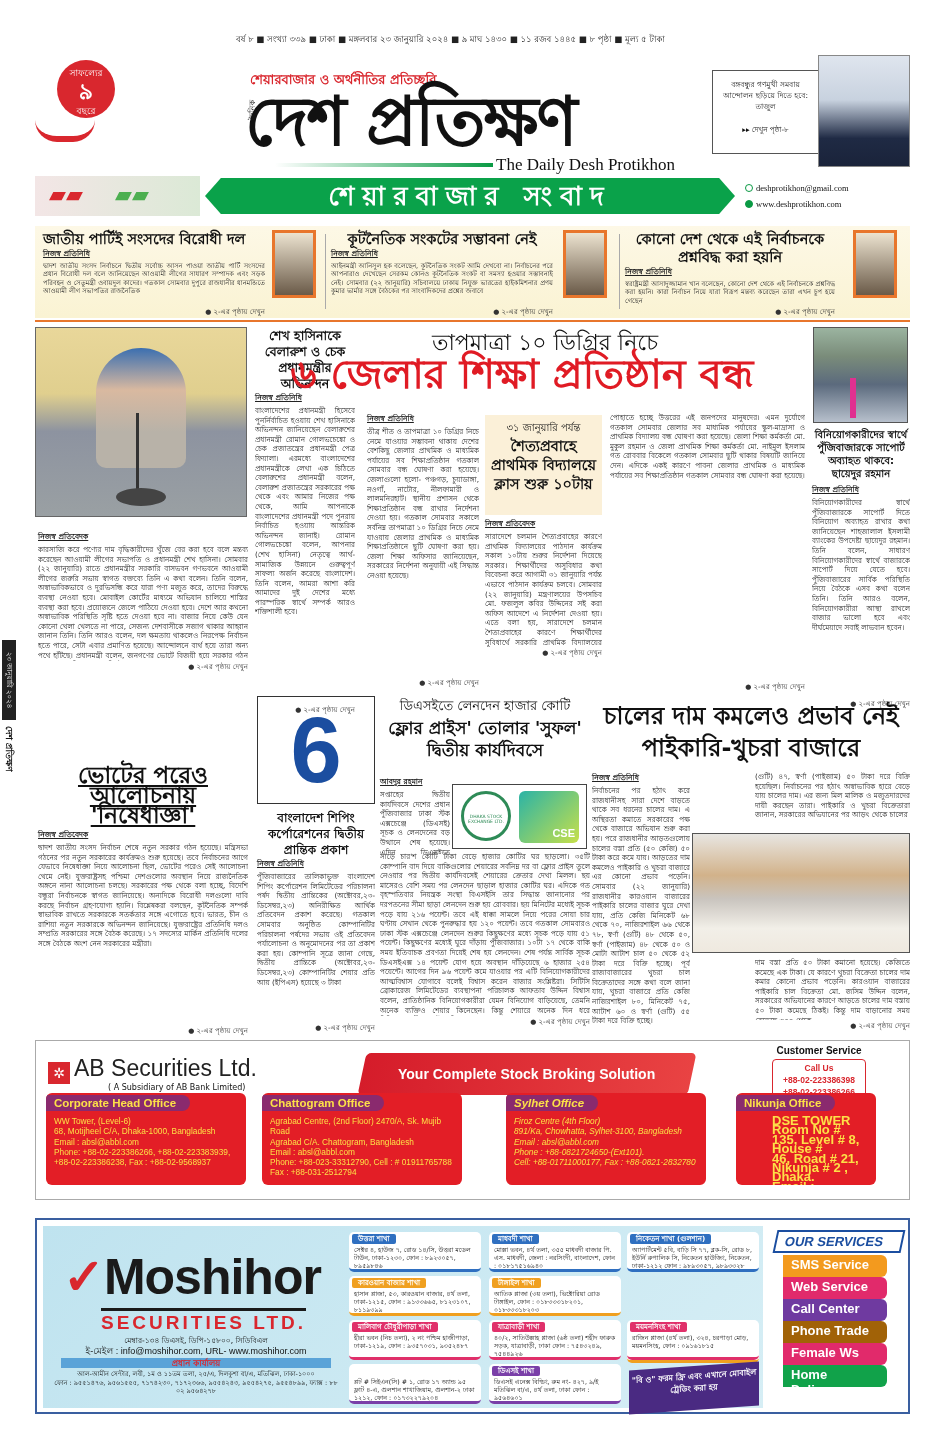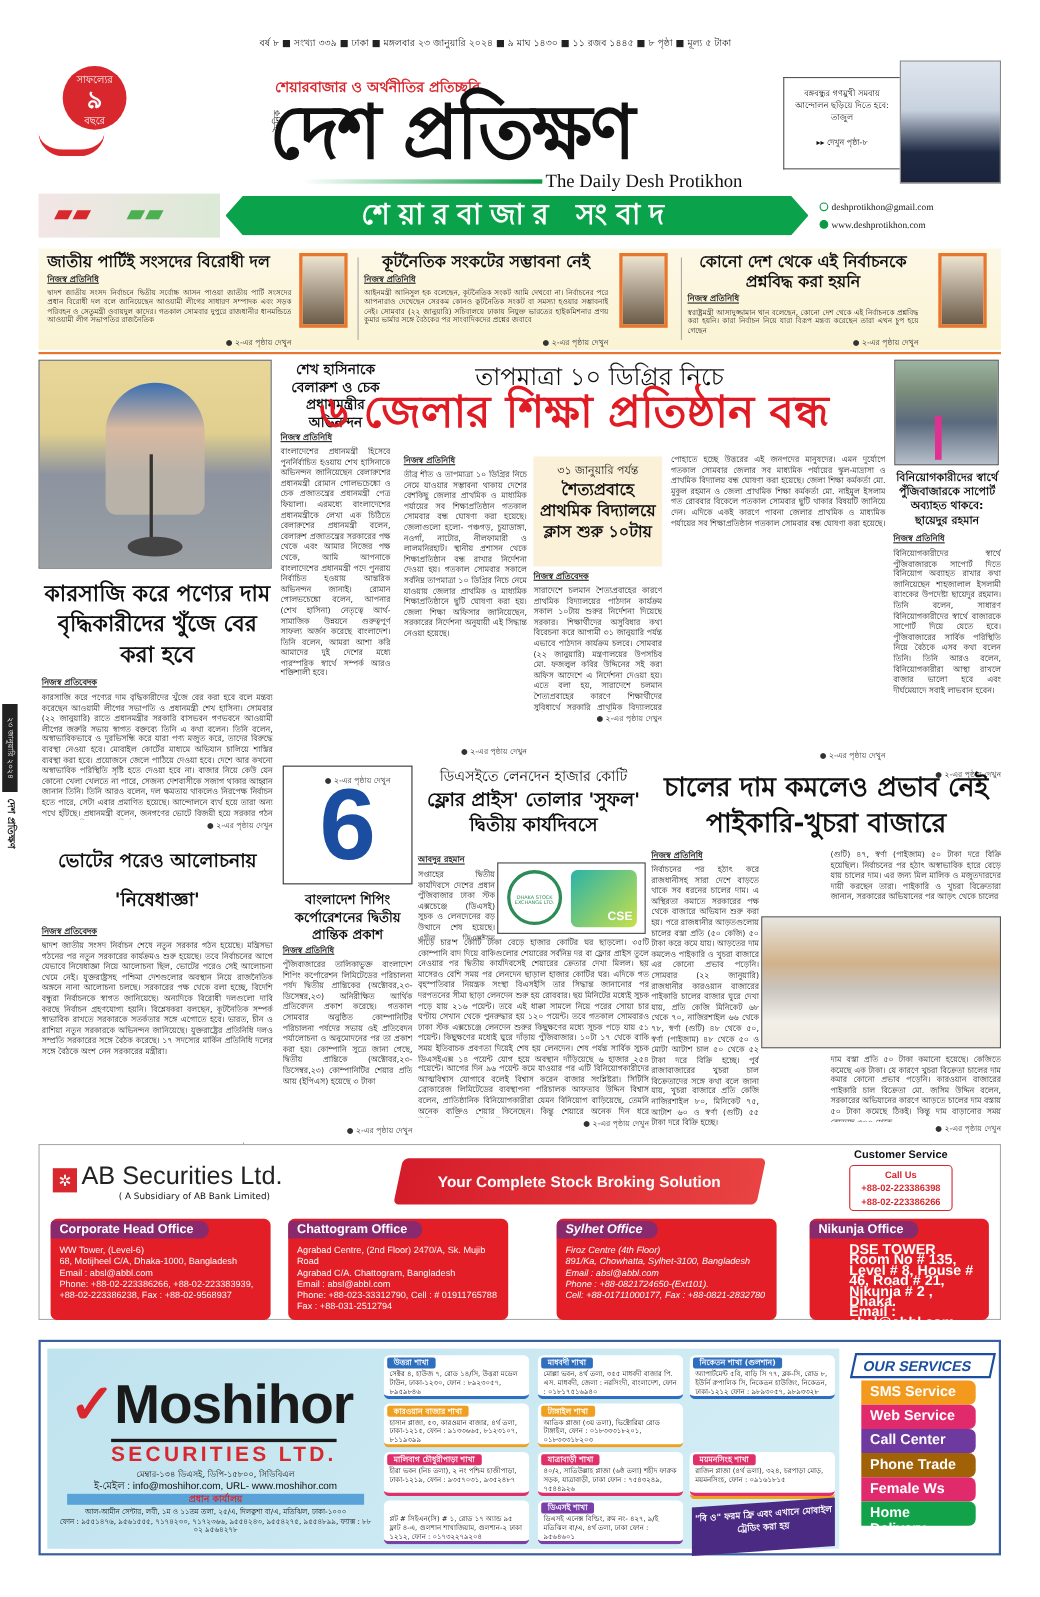--- a/index.html
+++ b/index.html
@@ -50,21 +50,21 @@
   
   .ab-ad { left: 35px; top: 1040px; width: 875px; height: 160px; border: 1px solid #aaa; background: #fff; }
   .ab-logo { position: absolute; left: 12px; top: 14px; font-family: "Liberation Sans", sans-serif; font-size: 23px; color: #222; }
   .ab-logo .mark { display: inline-block; width: 22px; height: 22px; background: #d9272e; color: #fff; font-size: 14px; text-align: center; line-height: 22px; vertical-align: -2px; margin-right: 4px; }
   .ab-sub { position: absolute; left: 72px; top: 42px; font-size: 8px; }
   .ab-slogan { position: absolute; left: 326px; top: 12px; width: 330px; height: 42px; background: linear-gradient(90deg, #d51c2a, #e94343); color: #fff; font-family: "Liberation Sans", sans-serif; font-weight: bold; font-size: 14px; text-align: center; line-height: 42px; transform: skewX(-12deg); border-radius: 5px; }
   .ab-slogan span { display:inline-block; transform: skewX(12deg); }
   .cs { position: absolute; left: 728px; top: 4px; width: 110px; text-align: center; font-family: "Liberation Sans", sans-serif; }
   .cs-title { font-size: 10px; font-weight: bold; }
   .cs-box { border: 1px solid #d9272e; border-radius: 4px; margin: 3px 8px 12px; padding: 2px; color: #d9272e; font-size: 8.5px; font-weight: bold; line-height: 12px; }
-  .office { position: absolute; top: 67px; width: 200px; height: 92px; background: #e31e26; border-radius: 6px; color: #ffffff; font-family: "Liberation Sans", sans-serif; overflow: hidden; }
+  .office { position: absolute; top: 52px; width: 200px; height: 92px; background: #e31e26; border-radius: 6px; color: #fde047; font-family: "Liberation Sans", sans-serif; overflow: hidden; }
   .office-title { background: #8a2a6e; display: inline-block; font-size: 11.5px; font-weight: bold; padding: 2px 14px 2px 8px; border-radius: 0 10px 10px 0; }
   .office-body { font-size: 8.3px; line-height: 10.3px; padding: 5px 8px; }
   .office-body.small { font-size: 13px; line-height: 9.4px; font-weight: bold; padding-left: 36px; }
   
   .mo-ad { left: 35px; top: 1218px; width: 875px; height: 196px; border: 2px solid #3a5fa0; background: #fff; }
   .mo-inner { position: absolute; left: 6px; top: 6px; width: 720px; height: 182px; background: linear-gradient(135deg, #bfe3ef, #d6eef5); }
   .mo-logo { position: absolute; left: 20px; top: 22px; font-family: "Liberation Sans", sans-serif; font-weight: bold; font-size: 50px; color: #1a1a1a; letter-spacing: -1px; }
   .mo-logo .m { color: #d9272e; }
   .mo-sec { position: absolute; left: 58px; top: 82px; font-family: "Liberation Sans", sans-serif; font-weight: bold; font-size: 19px; color: #d9272e; letter-spacing: 3px; border-top: 3px solid #1a1a1a; padding-top: 1px; }
   .mo-info { position: absolute; left: 8px; top: 110px; width: 290px; text-align: center; font-size: 7.5px; line-height: 10px; }
@@ -183,33 +183,32 @@
   <div style="position:absolute;left:36px;top:50px;width:6px;height:40px;background:#e03090;"></div>
 </div>
 <div class="col" style="left:812px;top:428px;width:98px;">
   <div class="hl-big" style="font-size:10px;line-height:13px;">বিনিয়োগকারীদের স্বার্থে পুঁজিবাজারকে সাপোর্ট অব্যাহত থাকবে: ছায়েদুর রহমান</div>
   <div class="byline" style="margin-top:4px;">নিজস্ব প্রতিনিধি</div>
   <div class="body-text" style="height:200px;">বিনিয়োগকারীদের স্বার্থে পুঁজিবাজারকে সাপোর্ট দিতে বিনিয়োগ অব্যাহত রাখার কথা জানিয়েছেন শাহজালাল ইসলামী ব্যাংকের উপদেষ্টা ছায়েদুর রহমান। তিনি বলেন, সাধারণ বিনিয়োগকারীদের স্বার্থে বাজারকে সাপোর্ট দিয়ে যেতে হবে। পুঁজিবাজারের সার্বিক পরিস্থিতি নিয়ে বৈঠকে এসব কথা বলেন তিনি। তিনি আরও বলেন, বিনিয়োগকারীরা আস্থা রাখলে বাজার ভালো হবে এবং দীর্ঘমেয়াদে সবাই লাভবান হবেন।</div>
   <div class="cont">● ২-এর পৃষ্ঠায় দেখুন</div>
 </div>
 
 <div class="col" style="left:38px;top:525px;width:210px;">
-  <div class="hl-big" style="font-size:20px;line-height:28px;">কারসাজি করে পণ্যের দাম বৃদ্ধিকারীদের খুঁজে বের করা হবে</div>
   <div class="byline" style="margin-top:6px;">নিজস্ব প্রতিবেদক</div>
   <div class="body-text" style="height:116px;">কারসাজি করে পণ্যের দাম বৃদ্ধিকারীদের খুঁজে বের করা হবে বলে মন্তব্য করেছেন আওয়ামী লীগের সভাপতি ও প্রধানমন্ত্রী শেখ হাসিনা। সোমবার (২২ জানুয়ারি) রাতে প্রধানমন্ত্রীর সরকারি বাসভবন গণভবনে আওয়ামী লীগের জরুরি সভায় স্বাগত বক্তব্যে তিনি এ কথা বলেন। তিনি বলেন, অস্বাভাবিকভাবে ও দুরভিসন্ধি করে যারা পণ্য মজুত করে, তাদের বিরুদ্ধে ব্যবস্থা নেওয়া হবে। মোবাইল কোর্টের মাধ্যমে অভিযান চালিয়ে শাস্তির ব্যবস্থা করা হবে। প্রয়োজনে জেলে পাঠিয়ে দেওয়া হবে। দেশে আর কখনো অস্বাভাবিক পরিস্থিতি সৃষ্টি হতে দেওয়া হবে না। বাজার নিয়ে কেউ যেন কোনো খেলা খেলতে না পারে, সেজন্য দেশবাসীকে সজাগ থাকার আহ্বান জানান তিনি। তিনি আরও বলেন, দল ক্ষমতায় থাকলেও নিরপেক্ষ নির্বাচন হতে পারে, সেটা এবার প্রমাণিত হয়েছে। আন্দোলনে ব্যর্থ হয়ে তারা অন্য পথে হাঁটছে। প্রধানমন্ত্রী বলেন, জনগণের ভোটে বিজয়ী হয়ে সরকার গঠন করতে পেরেছি। এবারের নির্বাচনের মাধ্যমে</div>
   <div class="cont">● ২-এর পৃষ্ঠায় দেখুন</div>
 </div>
 
 <div class="abs sidebar-vert">
   <div class="date-badge">২৩ জানুয়ারি ২০২৪</div>
   <div class="vert-logo">দেশ প্রতিক্ষণ</div>
 </div>
 
 <div class="col" style="left:38px;top:765px;width:210px;">
-  <div class="hl-big" style="font-size:17px;line-height:36px;">ভোটের পরেও আলোচনায় 'নিষেধাজ্ঞা'</div>
+  <div class="hl-big" style="font-size:23px;line-height:20px;text-decoration:underline;">ভোটের পরেও আলোচনায় 'নিষেধাজ্ঞা'</div>
   <div class="byline" style="margin-top:4px;">নিজস্ব প্রতিবেদক</div>
   <div class="body-text" style="height:182px;">দ্বাদশ জাতীয় সংসদ নির্বাচন শেষে নতুন সরকার গঠন হয়েছে। মন্ত্রিসভা গঠনের পর নতুন সরকারের কার্যক্রমও শুরু হয়েছে। তবে নির্বাচনের আগে যেভাবে নিষেধাজ্ঞা নিয়ে আলোচনা ছিল, ভোটের পরেও সেই আলোচনা থেমে নেই। যুক্তরাষ্ট্রসহ পশ্চিমা দেশগুলোর অবস্থান নিয়ে রাজনৈতিক অঙ্গনে নানা আলোচনা চলছে। সরকারের পক্ষ থেকে বলা হচ্ছে, বিদেশি বন্ধুরা নির্বাচনকে স্বাগত জানিয়েছে। অন্যদিকে বিরোধী দলগুলো দাবি করছে নির্বাচন গ্রহণযোগ্য হয়নি। বিশ্লেষকরা বলছেন, কূটনৈতিক সম্পর্ক স্বাভাবিক রাখতে সরকারকে সতর্কতার সঙ্গে এগোতে হবে। ভারত, চীন ও রাশিয়া নতুন সরকারকে অভিনন্দন জানিয়েছে। যুক্তরাষ্ট্রের প্রতিনিধি দলও সম্প্রতি সরকারের সঙ্গে বৈঠক করেছে। ১৭ সদস্যের মার্কিন প্রতিনিধি দলের সঙ্গে বৈঠকে অংশ নেন সরকারের মন্ত্রীরা।</div>
   <div class="cont">● ২-এর পৃষ্ঠায় দেখুন</div>
 </div>
 
 <div class="abs ship-logo">
   <span class="ship-6">6</span>
 </div>
 <div class="col" style="left:257px;top:810px;width:118px;">
   <div class="hl-big" style="font-size:12px;line-height:16px;">বাংলাদেশ শিপিং কর্পোরেশনের দ্বিতীয় প্রান্তিক প্রকাশ</div>
@@ -287,21 +286,21 @@
   <div class="office" style="left:470px;font-style:italic;">
     <div class="office-title">Sylhet Office</div>
     <div class="office-body">
       <div>Firoz Centre (4th Floor)</div>
       <div>891/Ka, Chowhatta, Sylhet-3100, Bangladesh</div>
       <div>Email : absl@abbl.com</div>
       <div>Phone : +88-0821724650-(Ext101).</div>
       <div>Cell: +88-01711000177, Fax : +88-0821-2832780</div>
     </div>
   </div>
-  <div class="office" style="left:700px;width:163px;">
+  <div class="office" style="left:700px;width:140px;">
     <div class="office-title">Nikunja Office</div>
     <div class="office-body small">
       <div>DSE TOWER</div>
       <div>Room No # 135, Level # 8, House #</div>
       <div>46, Road # 21, Nikunja # 2 , Dhaka.</div>
       <div>Email : absl@abbl.com</div>
       <div>Phone : 02-41040189 ext - 4201</div>
       <div>Cell - 01324415723</div>
     </div>
   </div>

